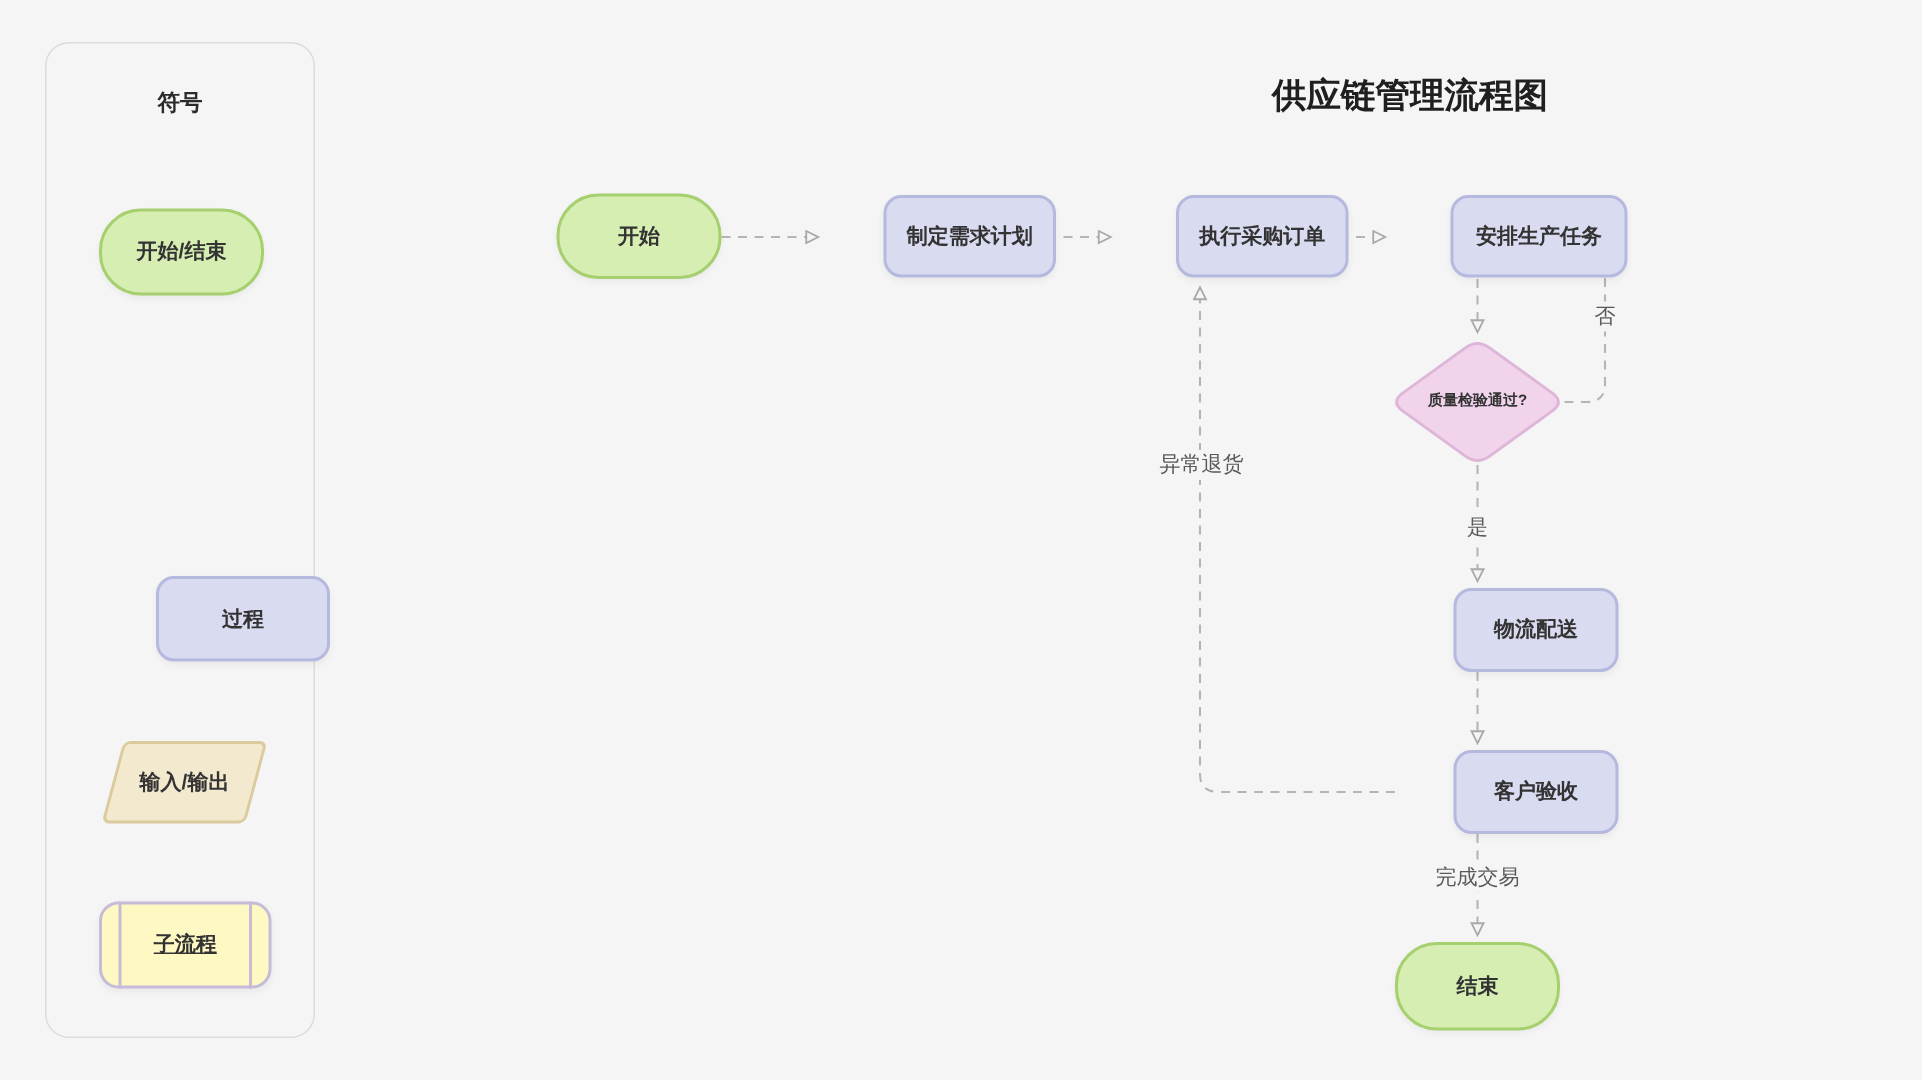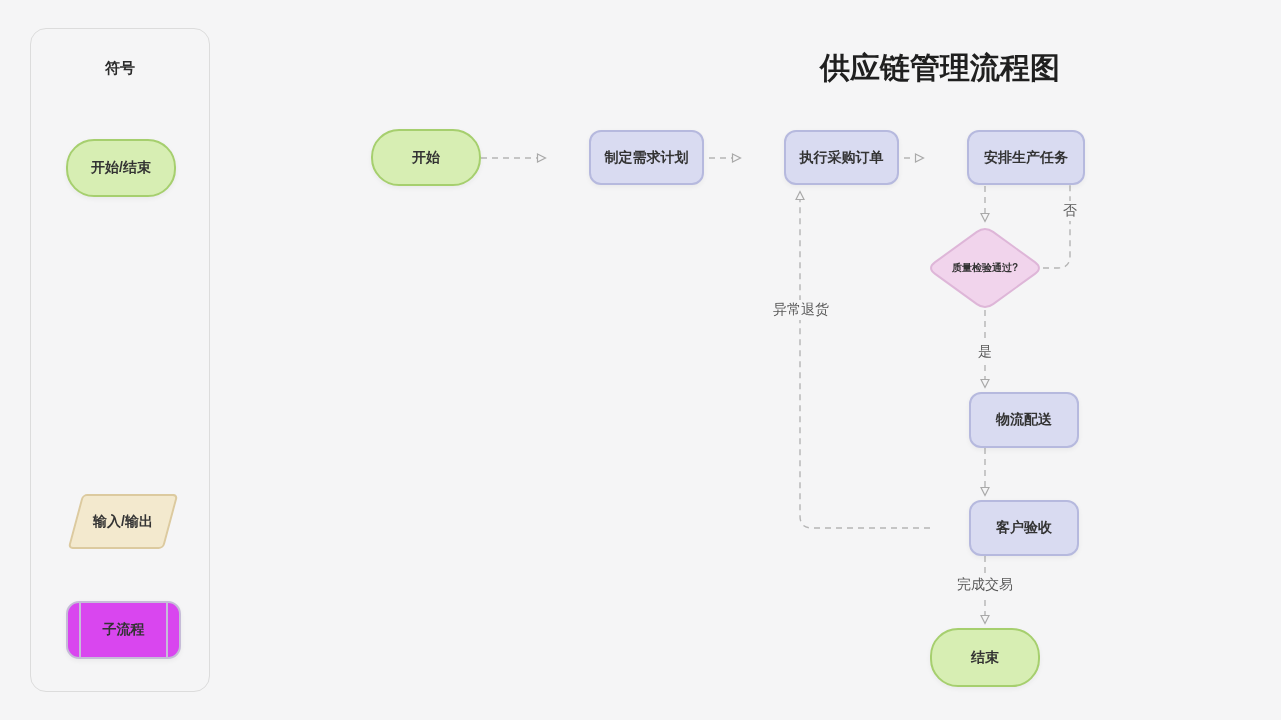--- a/index.html
+++ b/index.html
@@ -28,34 +28,34 @@
     font-size:14px; font-weight:bold; color:#333; z-index:1;
     box-shadow:0 2px 5px rgba(0,0,0,0.05);
   }
   .terminator { background:#d7eeb3; border:2px solid #a6cf6e; border-radius:28px; }
   .process    { background:#d9dbf1; border:2px solid #b6b9de; border-radius:12px;margin-left:39px; }
   .io-wrap    { box-shadow:none; }
   .io-shape   { position:absolute; left:10px; right:10px; top:0; bottom:0;
                 background:#f3e9ce; border:2px solid #dcca9f; border-radius:5px;
                 transform:skewX(-15deg); }
   .io-label   { position:relative; z-index:1; }
-  .subprocess { background:#d946ef; border:2px solid #c6bcd8; border-radius:13px; }
+  .subprocess { background:#fef9c3; border:2px solid #c6bcd8; border-radius:13px;text-decoration:underline; }
   .subprocess .bar { position:absolute; top:-2px; bottom:-2px; width:2px; background:#c6bcd8; }
   .subprocess .bar.left  { left:11px; }
   .subprocess .bar.right { right:11px; }
 
   .diamond-wrap { position:absolute; display:flex; align-items:center; justify-content:center; z-index:1; }
   .diamond-wrap svg { position:absolute; left:0; top:0; }
   .diamond-label { position:relative; z-index:1; text-align:center;
     font-size:10px; font-weight:bold; color:#333; line-height:24px; }
 
   
   .flow-title {
     position:absolute; left:760px; top:48px; width:360px;
-    text-align:center; font-size:30px; font-weight:bold; color:#1f1f1f;
+    text-align:center; font-size:23px; font-weight:bold; color:#1f1f1f;
   }
   #edges { position:absolute; left:0; top:0; z-index:0; }
   .edge-label {
     position:absolute; transform:translate(-50%,-50%);
     background:#f5f5f6; color:#595959; font-size:14px;
     padding:1px 4px; white-space:nowrap; z-index:2;
   }
 </style>
 </head>
 <body>
@@ -80,20 +80,23 @@
 </svg>
 
 <aside class="sidebar">
   <div class="sidebar-title">符号</div>
 
   <div class="legend-item node terminator" style="left:35px; top:110px; width:110px; height:58px;">
     <span>开始/结束</span>
   </div>
 
 
+  <div class="legend-item node process" style="left:34px; top:355px; width:116px; height:57px;">
+    <span>过程</span>
+  </div>
 
   <div class="legend-item node io-wrap" style="left:34px; top:465px; width:116px; height:55px;">
     <div class="io-shape"></div>
     <span class="io-label">输入/输出</span>
   </div>
 
   <div class="legend-item node subprocess" style="left:35px; top:572px; width:115px; height:58px;">
     <span class="bar left"></span>
     <span class="bar right"></span>
     <span>子流程</span>

